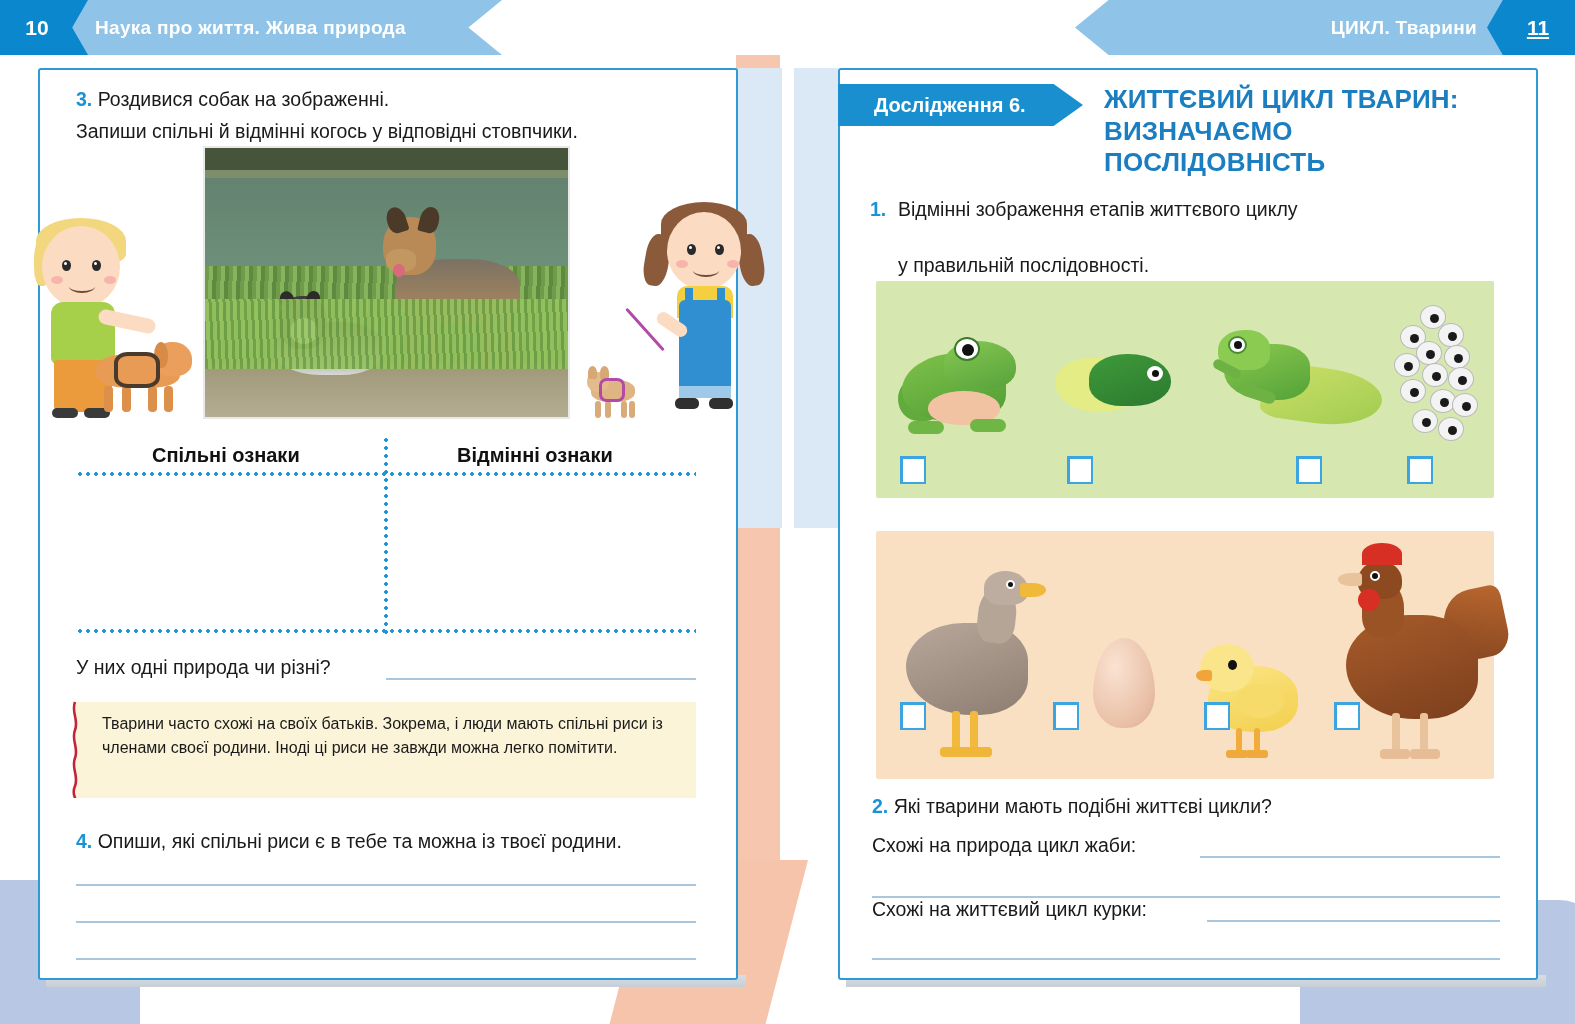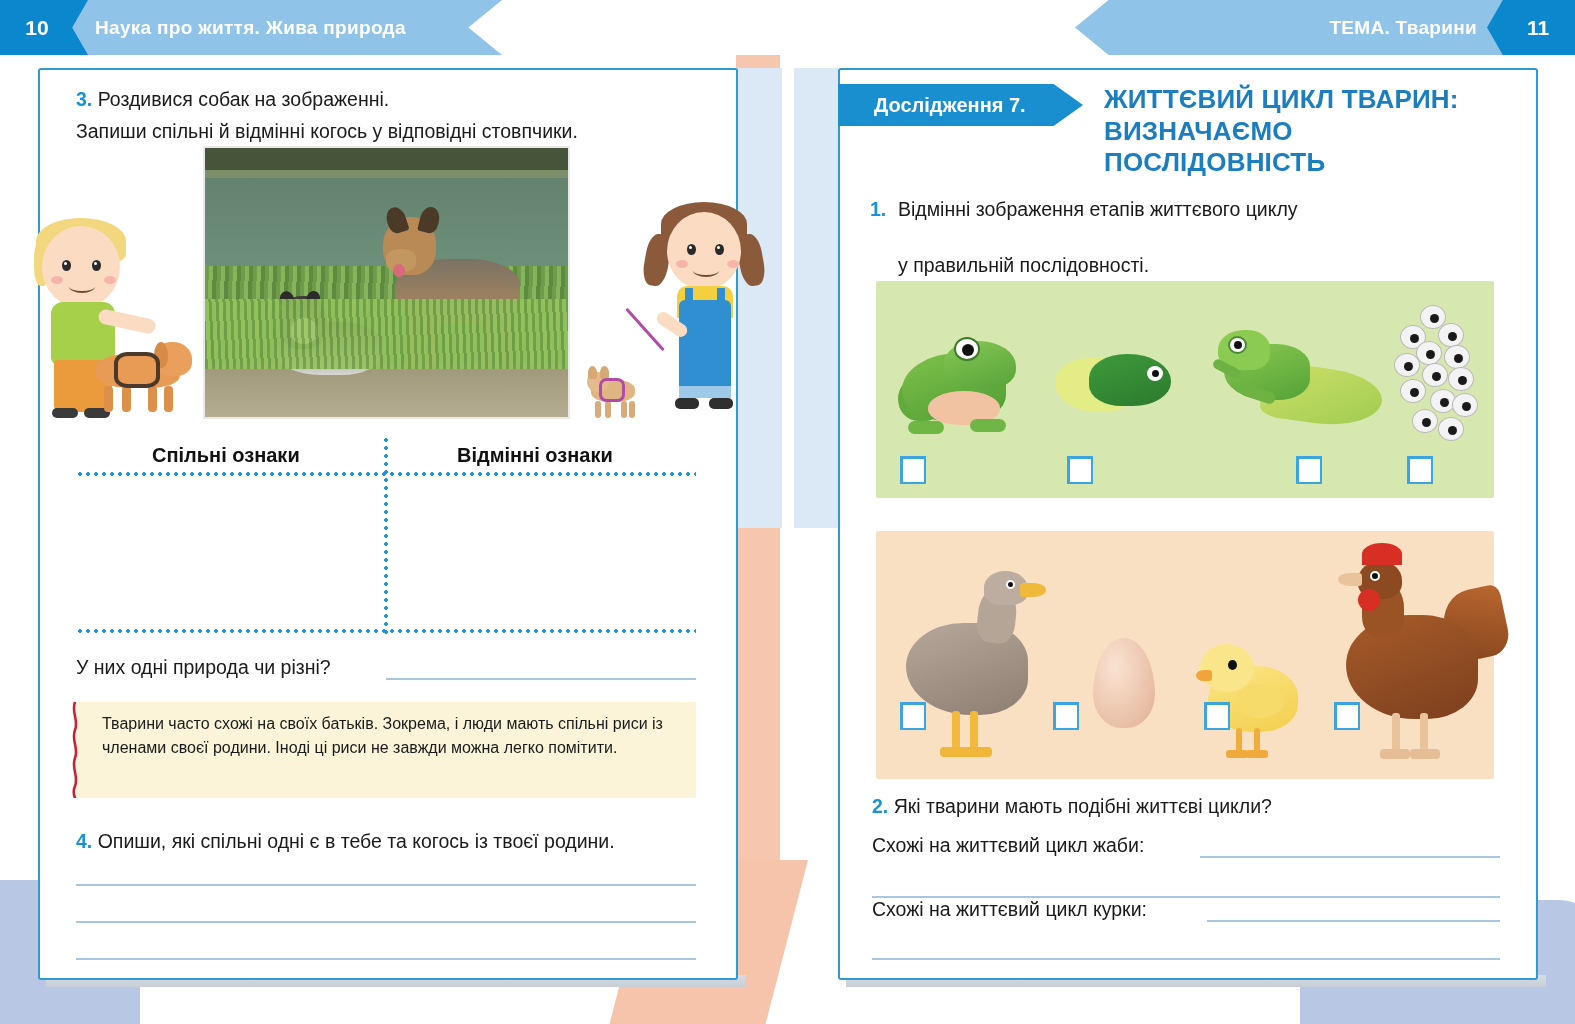--- a/index.html
+++ b/index.html
@@ -28,21 +28,21 @@
     clip-path: polygon(7% 0, 100% 0, 100% 100%, 7% 100%, 0 50%); }
 
   .pg-num {
     position: absolute; top: 0; height: 55px; background: #0b87ce;
     color: #fff; font-weight: bold; font-size: 21px;
     display: flex; align-items: center; justify-content: center;
   }
   .pg-num-left  { left: 0; width: 88px;
     clip-path: polygon(0 0, 100% 0, 82% 50%, 100% 100%, 0 100%); padding-right:14px; }
   .pg-num-right { left: 1487px; width: 88px;
-    clip-path: polygon(18% 0, 100% 0, 100% 100%, 18% 100%, 0 50%); padding-left:14px; }
+    clip-path: polygon(18% 0, 100% 0, 100% 100%, 18% 100%, 0 50%); padding-left:14px;text-decoration:underline; }
 
   .hdr-title {
     position: absolute; top: 0; height: 55px; display: flex; align-items: center;
     color: #ffffff; font-weight: bold; font-size: 19px; letter-spacing: .3px;
     white-space: nowrap;
   }
   .hdr-title-left  { left: 95px; }
   .hdr-title-right { right: 98px; }
 
   
@@ -374,21 +374,21 @@
   <div class="bg-blob right"></div>
   <div class="bg-band2"></div>
   <div class="bg-band"></div>
 
   <div class="tab-pale tab-left-pale"></div>
   <div class="pg-num pg-num-left">10</div>
   <div class="hdr-title hdr-title-left">Наука про життя. Жива природа</div>
 
   <div class="tab-pale tab-right-pale"></div>
   <div class="pg-num pg-num-right">11</div>
-  <div class="hdr-title hdr-title-right">ТЕМА. Тварини</div>
+  <div class="hdr-title hdr-title-right">ЦИКЛ. Тварини</div>
 
   <div class="gutter-pale gp-1"></div>
   <div class="gutter-pale gp-2"></div>
 
   <div class="sheet-shadow sh-l"></div>
   <div class="sheet-shadow sh-r"></div>
 
   <div class="sheet sheet-left"></div>
 
   <div class="l-pad body-txt" style="top:86px; width:640px;">
@@ -491,29 +491,29 @@
   <div class="q-line" style="left:386px; top:678px; width:310px;"></div>
 
   <div class="note"></div>
   <svg class="note-bar" viewBox="0 0 9 100" preserveAspectRatio="none">
     <path d="M5 2 C1 12 9 20 5 30 C1 40 9 48 5 58 C1 68 9 76 5 86 C2 93 5 97 5 98" stroke="#c4243a" stroke-width="2.6" fill="none"></path>
   </svg>
   <div class="note-txt">Тварини часто схожі на своїх батьків. Зокрема, і люди мають спільні риси із членами своєї родини. Іноді ці риси не завжди можна легко помітити.</div>
 
   <div class="l-pad body-txt" style="top:828px; width:650px;">
     <span class="num">4.</span>
-    <span>Опиши, які спільні одні є в тебе та когось із твоєї родини.</span>
+    <span>Опиши, які спільні риси є в тебе та можна із твоєї родини.</span>
   </div>
   <div class="q-line" style="left:76px; top:884px; width:620px;"></div>
   <div class="q-line" style="left:76px; top:921px; width:620px;"></div>
   <div class="q-line" style="left:76px; top:958px; width:620px;"></div>
 
   <div class="sheet sheet-right"></div>
 
-  <div class="res-tab">Дослідження 7.</div>
+  <div class="res-tab">Дослідження 6.</div>
   <div class="res-title">ЖИТТЄВИЙ ЦИКЛ ТВАРИН: ВИЗНАЧАЄМО ПОСЛІДОВНІСТЬ</div>
 
   <div class="body-txt" style="position:absolute; left:870px; top:196px; width:40px;">
     <span class="num">1.</span>
   </div>
   <div class="body-txt" style="position:absolute; left:898px; top:196px; width:530px;">Відмінні зображення етапів життєвого циклу</div>
   <div class="body-txt" style="position:absolute; left:898px; top:252px; width:530px;">у правильній послідовності.</div>
 
   <div class="panel panel-frog"></div>
 
@@ -632,21 +632,21 @@
   <div class="chk" style="left:900px;  top:702px;"></div>
   <div class="chk" style="left:1053px; top:702px;"></div>
   <div class="chk" style="left:1204px; top:702px;"></div>
   <div class="chk" style="left:1334px; top:702px;"></div>
 
   <div class="body-txt" style="position:absolute; left:872px; top:793px; width:600px;">
     <span class="num">2.</span>
     <span>Які тварини мають подібні життєві цикли?</span>
   </div>
 
-  <div class="body-txt" style="position:absolute; left:872px; top:832px;">Схожі на життєвий цикл жаби:</div>
+  <div class="body-txt" style="position:absolute; left:872px; top:832px;">Схожі на природа цикл жаби:</div>
   <div class="q-line" style="left:1200px; top:856px; width:300px;"></div>
   <div class="q-line" style="left:872px; top:896px; width:628px;"></div>
 
   <div class="body-txt" style="position:absolute; left:872px; top:896px;">Схожі на життєвий цикл курки:</div>
   <div class="q-line" style="left:1207px; top:920px; width:293px;"></div>
   <div class="q-line" style="left:872px; top:958px; width:628px;"></div>
 
 </div>
 
 </body></html>

